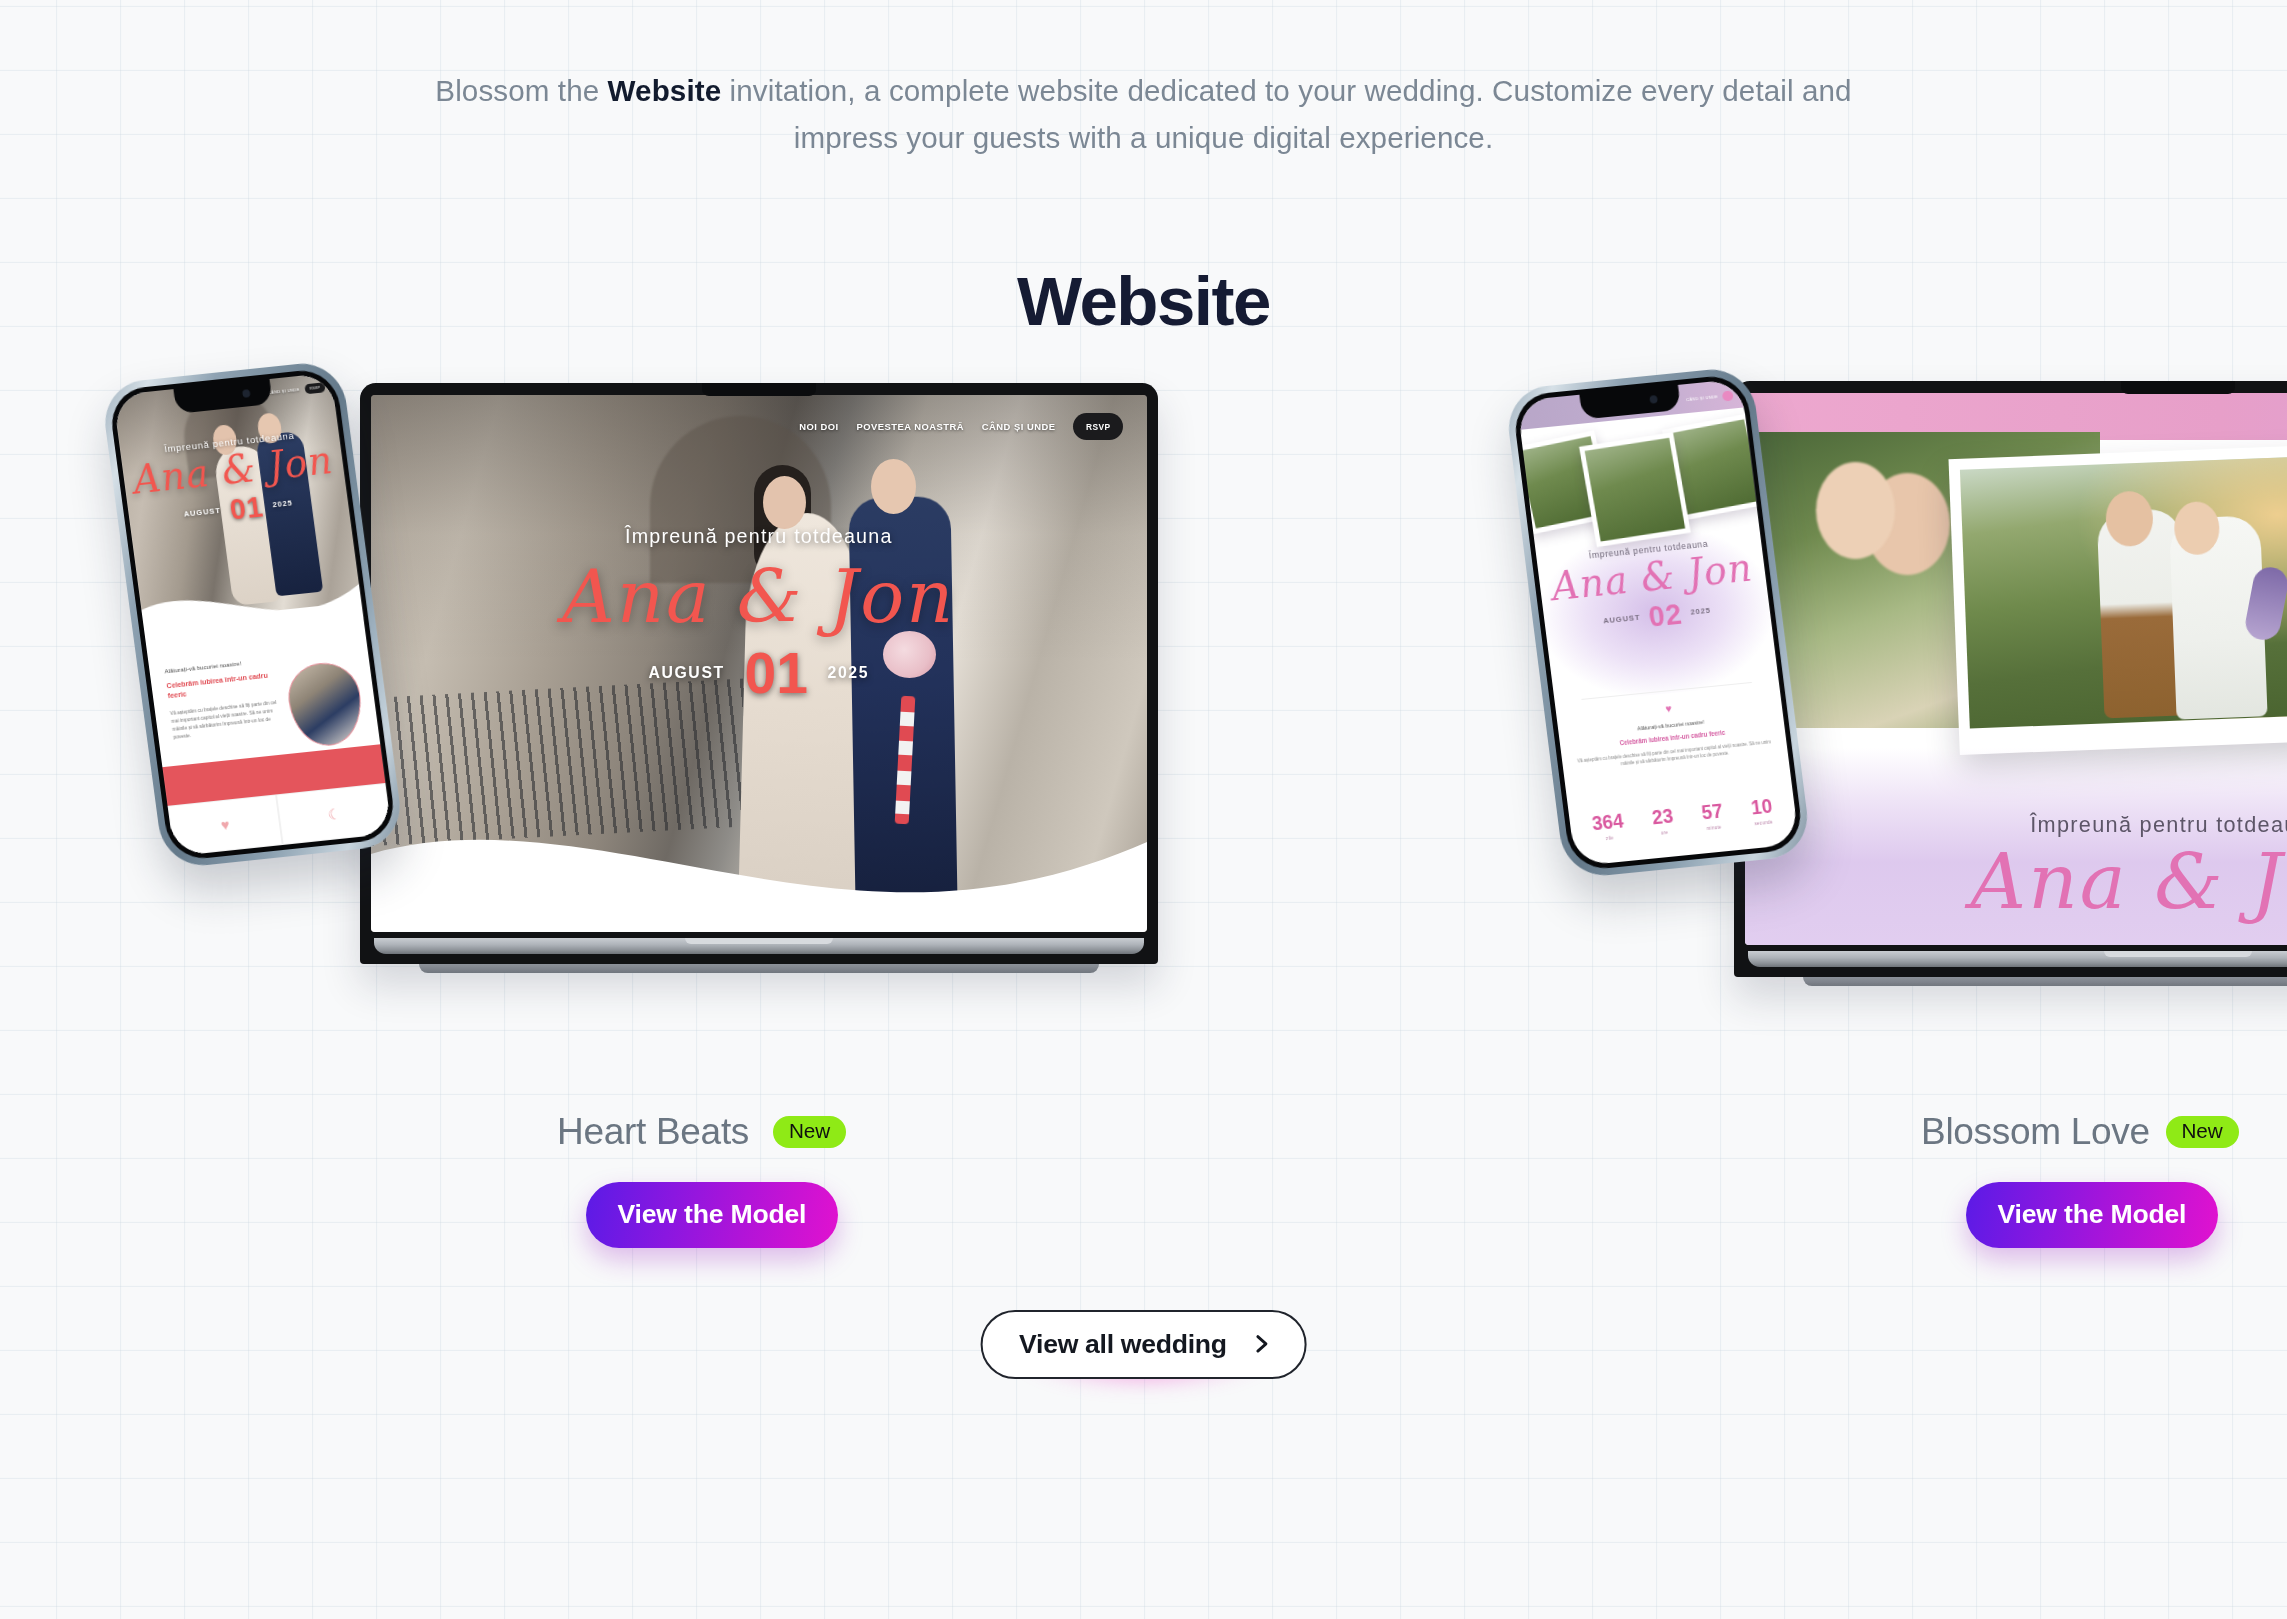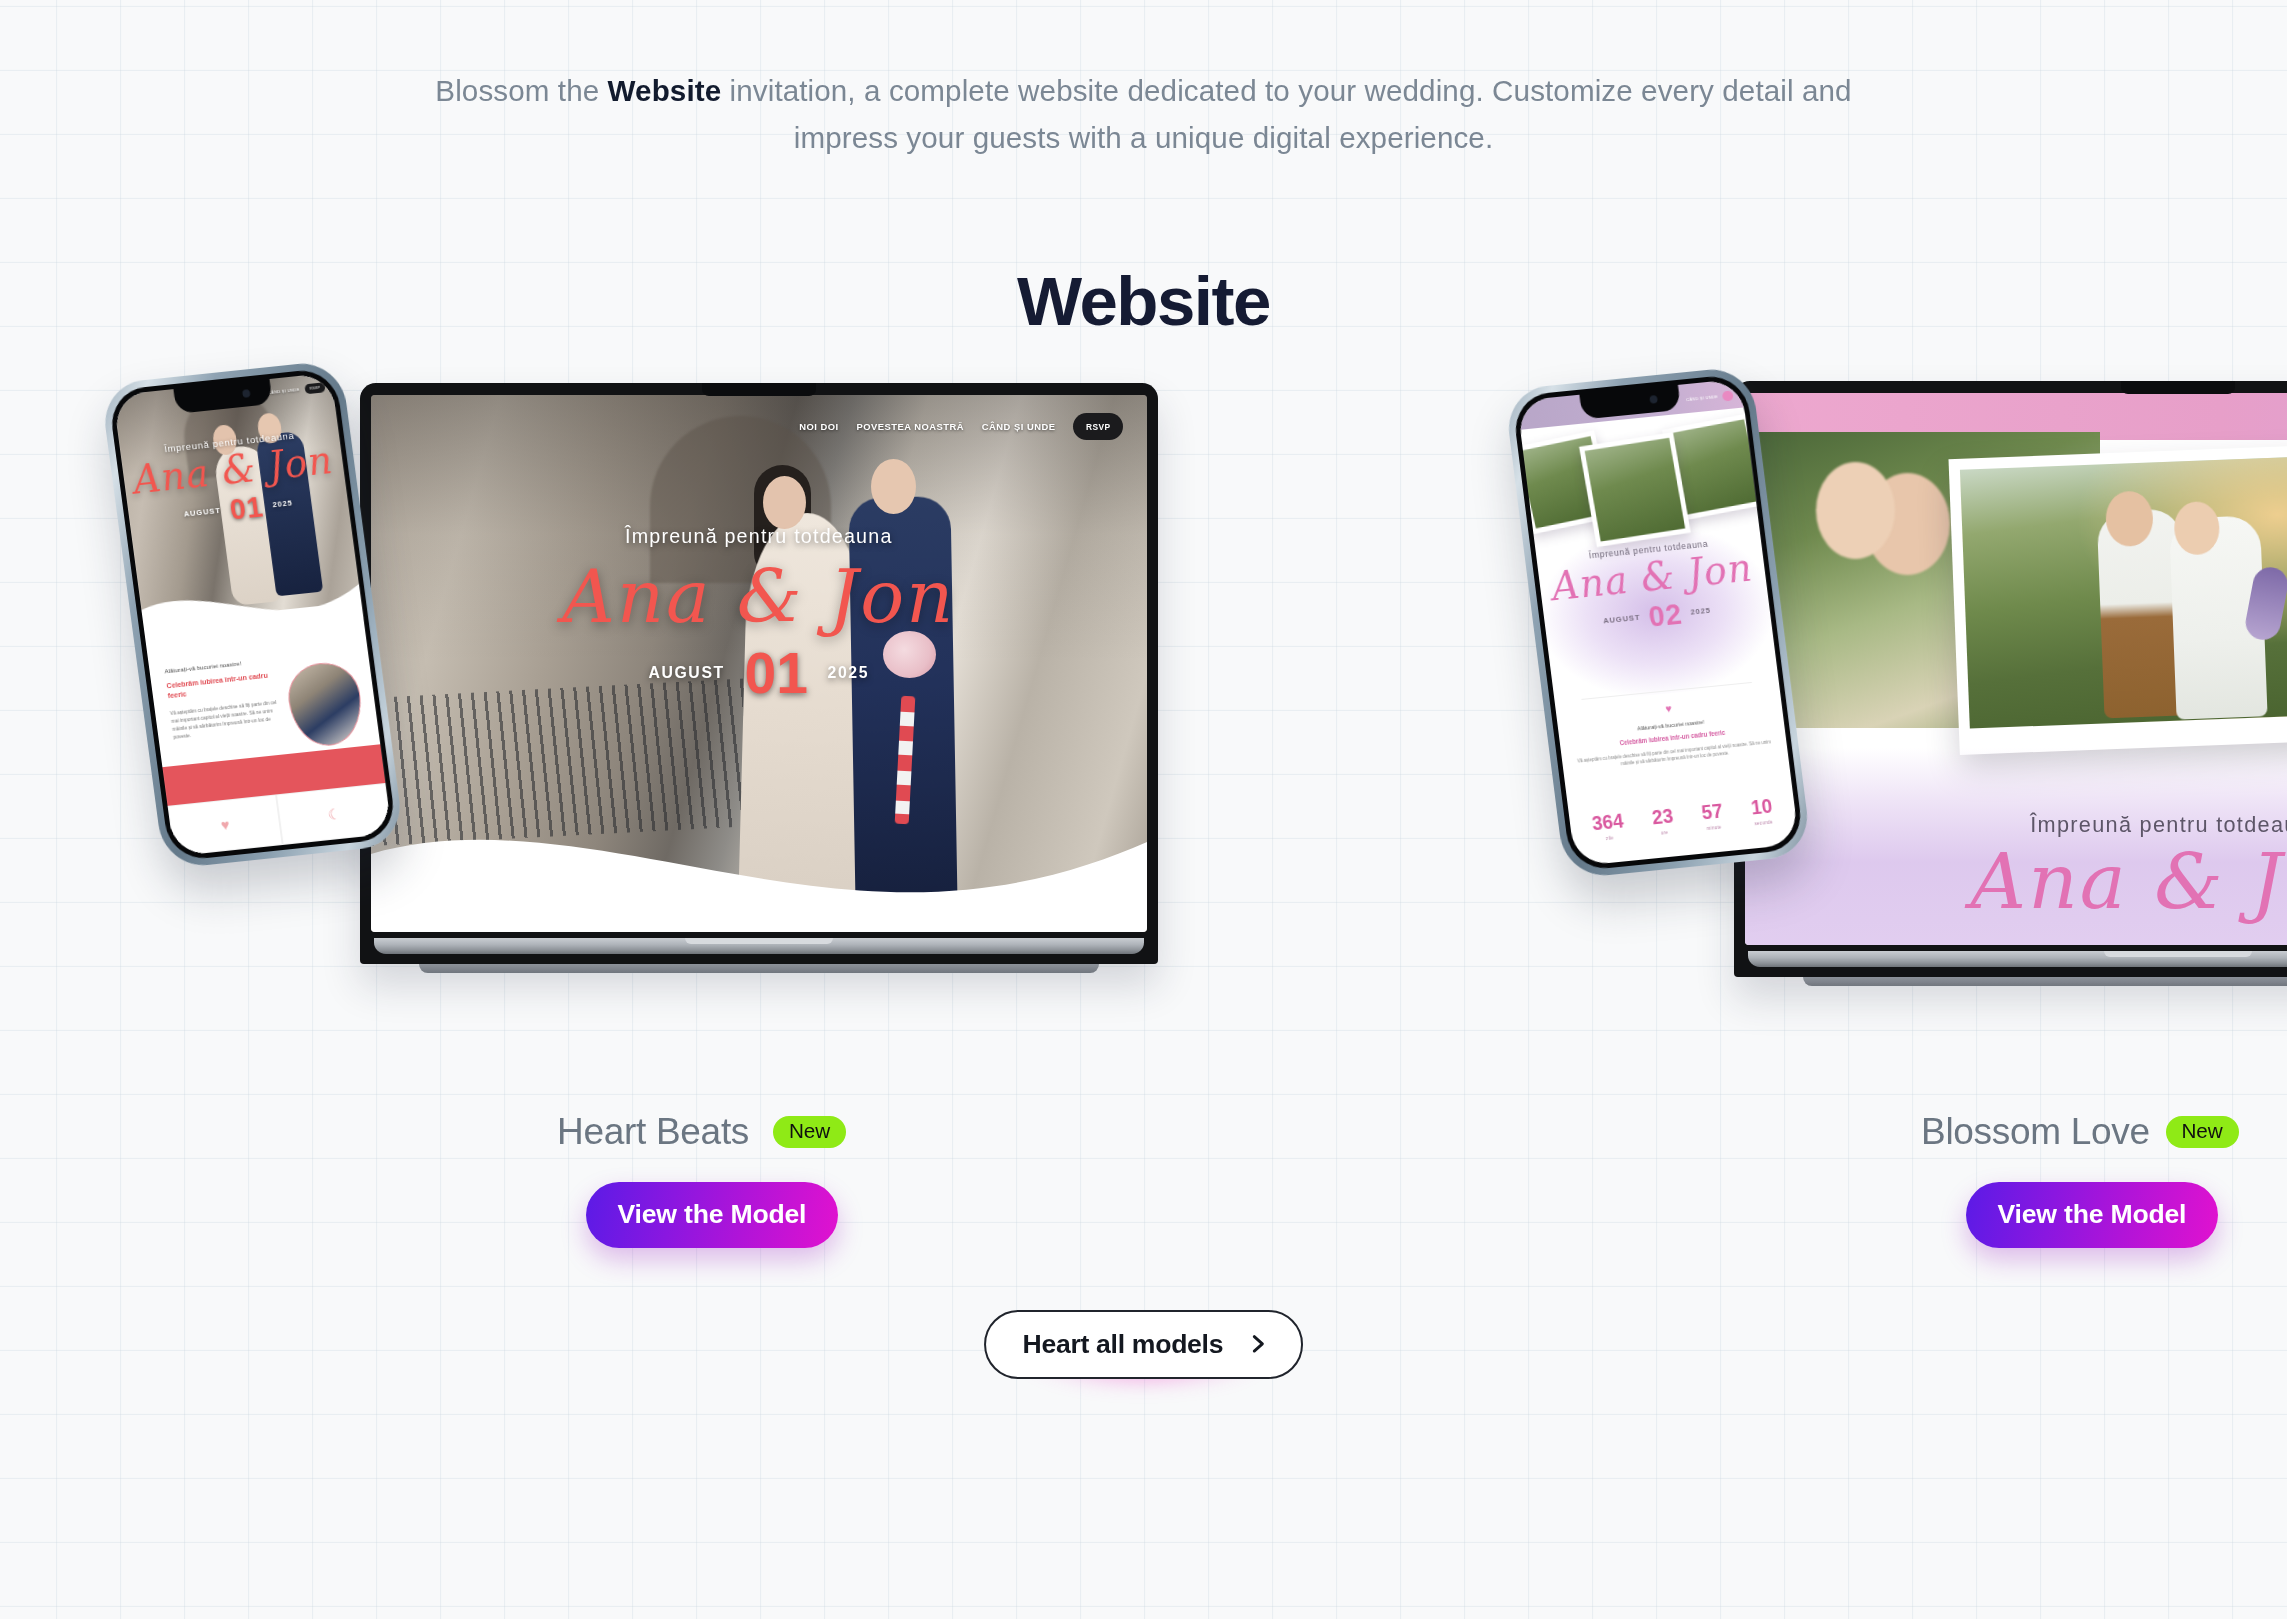--- a/index.html
+++ b/index.html
@@ -784,19 +784,19 @@
 
 <div class="card-label" style="top:1111px; left:1921px;">
   <span class="name">Blossom Love</span>
   <span class="badge">New</span>
 </div>
 <button class="cta" style="top:1182px; left:1966px;">View the Model</button>
 
 <div class="view-all-wrap">
   <div class="view-all-glow"></div>
   <button class="view-all">
-    <span>Heart all models</span>
+    <span>View all wedding</span>
     <svg class="chev" viewBox="0 0 24 24" fill="none" stroke="#141820" stroke-width="3.2" stroke-linecap="round" stroke-linejoin="round">
       <polyline points="8 4 17 12 8 20"></polyline>
     </svg>
   </button>
 </div>
 
 
 </body></html>

